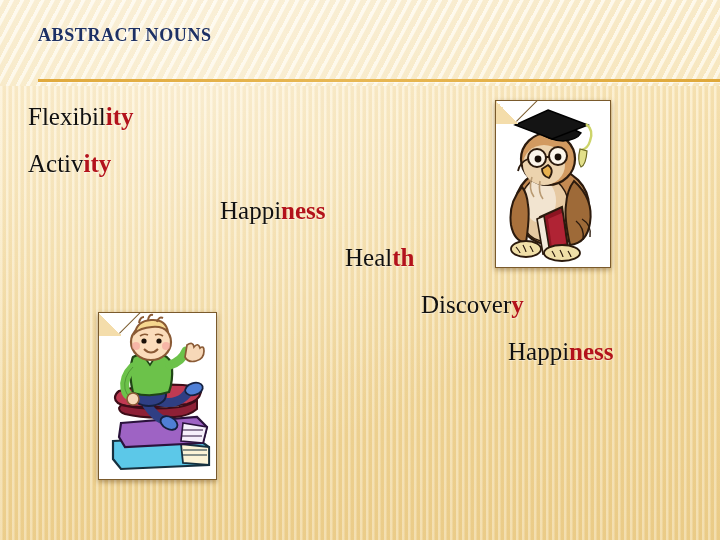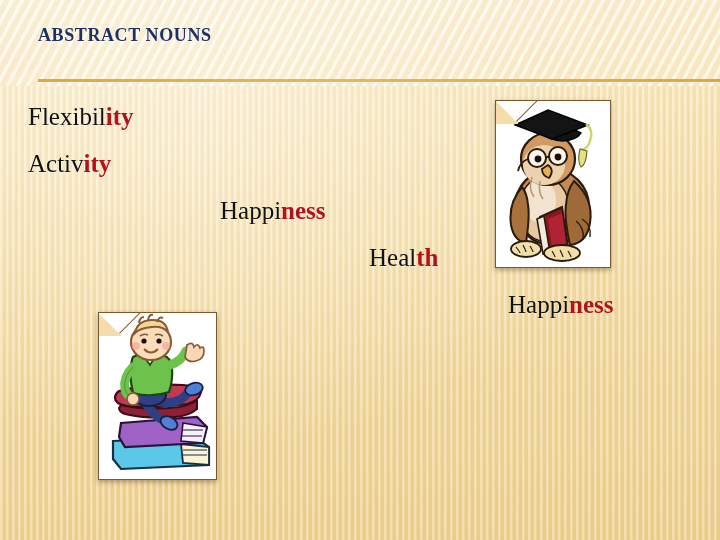--- a/index.html
+++ b/index.html
@@ -62,21 +62,21 @@
     color:#111111;
     line-height:1;
     white-space:nowrap;
     text-shadow:0 1px 0 rgba(255,255,255,.35);
   }
   .word-line .suffix{color:#b3121b;font-weight:bold;}
   .wl0{margin-left:28px;margin-top:8px;}
   .wl1{margin-left:28px;margin-top:22px;}
   .wl2{margin-left:137px;margin-top:22px;}
   .wl3{margin-left:220px;margin-top:22px;}
-  .wl4{margin-left:345px;margin-top:22px;padding-left:24px;}
+  .wl4{margin-left:345px;margin-top:22px;}
   .wl5{margin-left:421px;margin-top:22px;}
   .wl6{margin-left:508px;margin-top:22px;}
 
   
   .clip-frame{
     position:absolute;background:#ffffff;z-index:4;
     box-shadow:0 2px 5px rgba(90,60,20,.45);
     border:1px solid #7a5a2c;
     overflow:hidden;
   }
@@ -117,20 +117,23 @@
 
 
     <div class="word-line wl3">
       <span class="stem">Happi</span><span class="suffix">ness</span>
     </div>
 
     <div class="word-line wl4">
       <span class="stem">Heal</span><span class="suffix">th</span>
     </div>
 
+    <div class="word-line wl5">
+      <span class="stem">Discover</span><span class="suffix">y</span>
+    </div>
 
     <div class="word-line wl6">
       <span class="stem">Happi</span><span class="suffix">ness</span>
     </div>
 
   </div>
 
   <div class="clip-frame owl-frame">
     <svg class="clip-svg" viewBox="0 0 114 166" preserveAspectRatio="xMidYMid meet">
 

